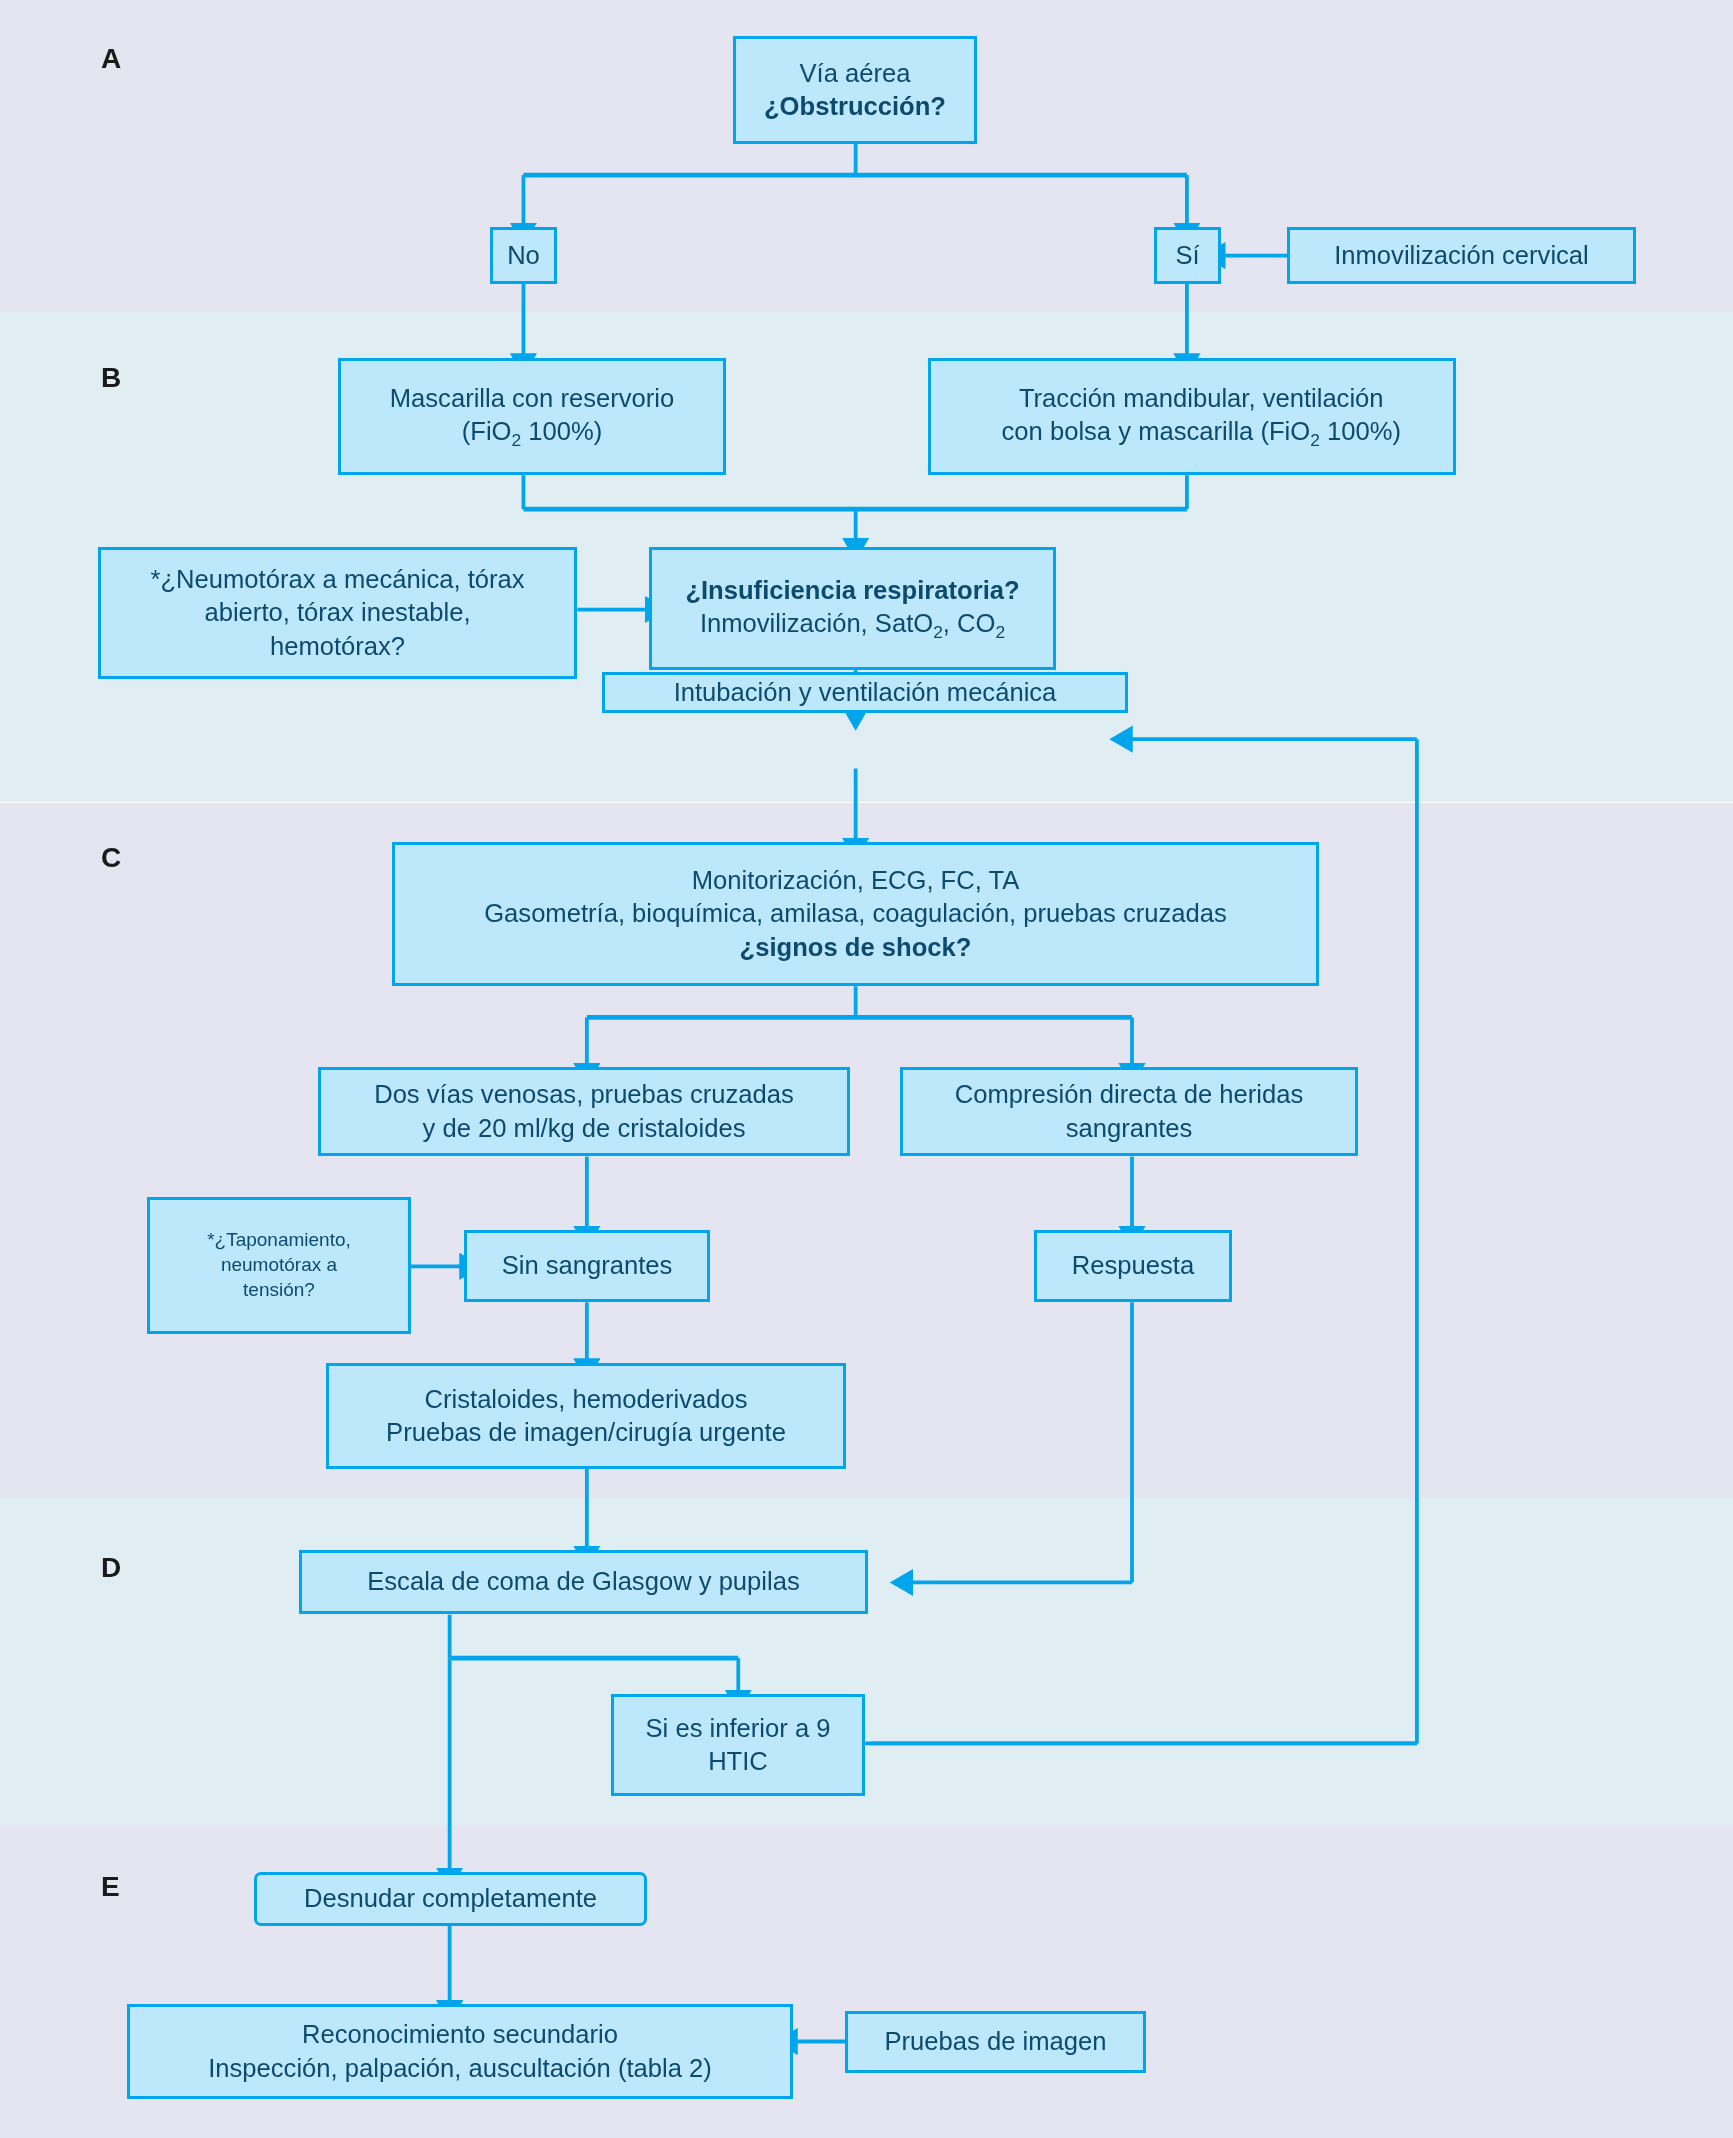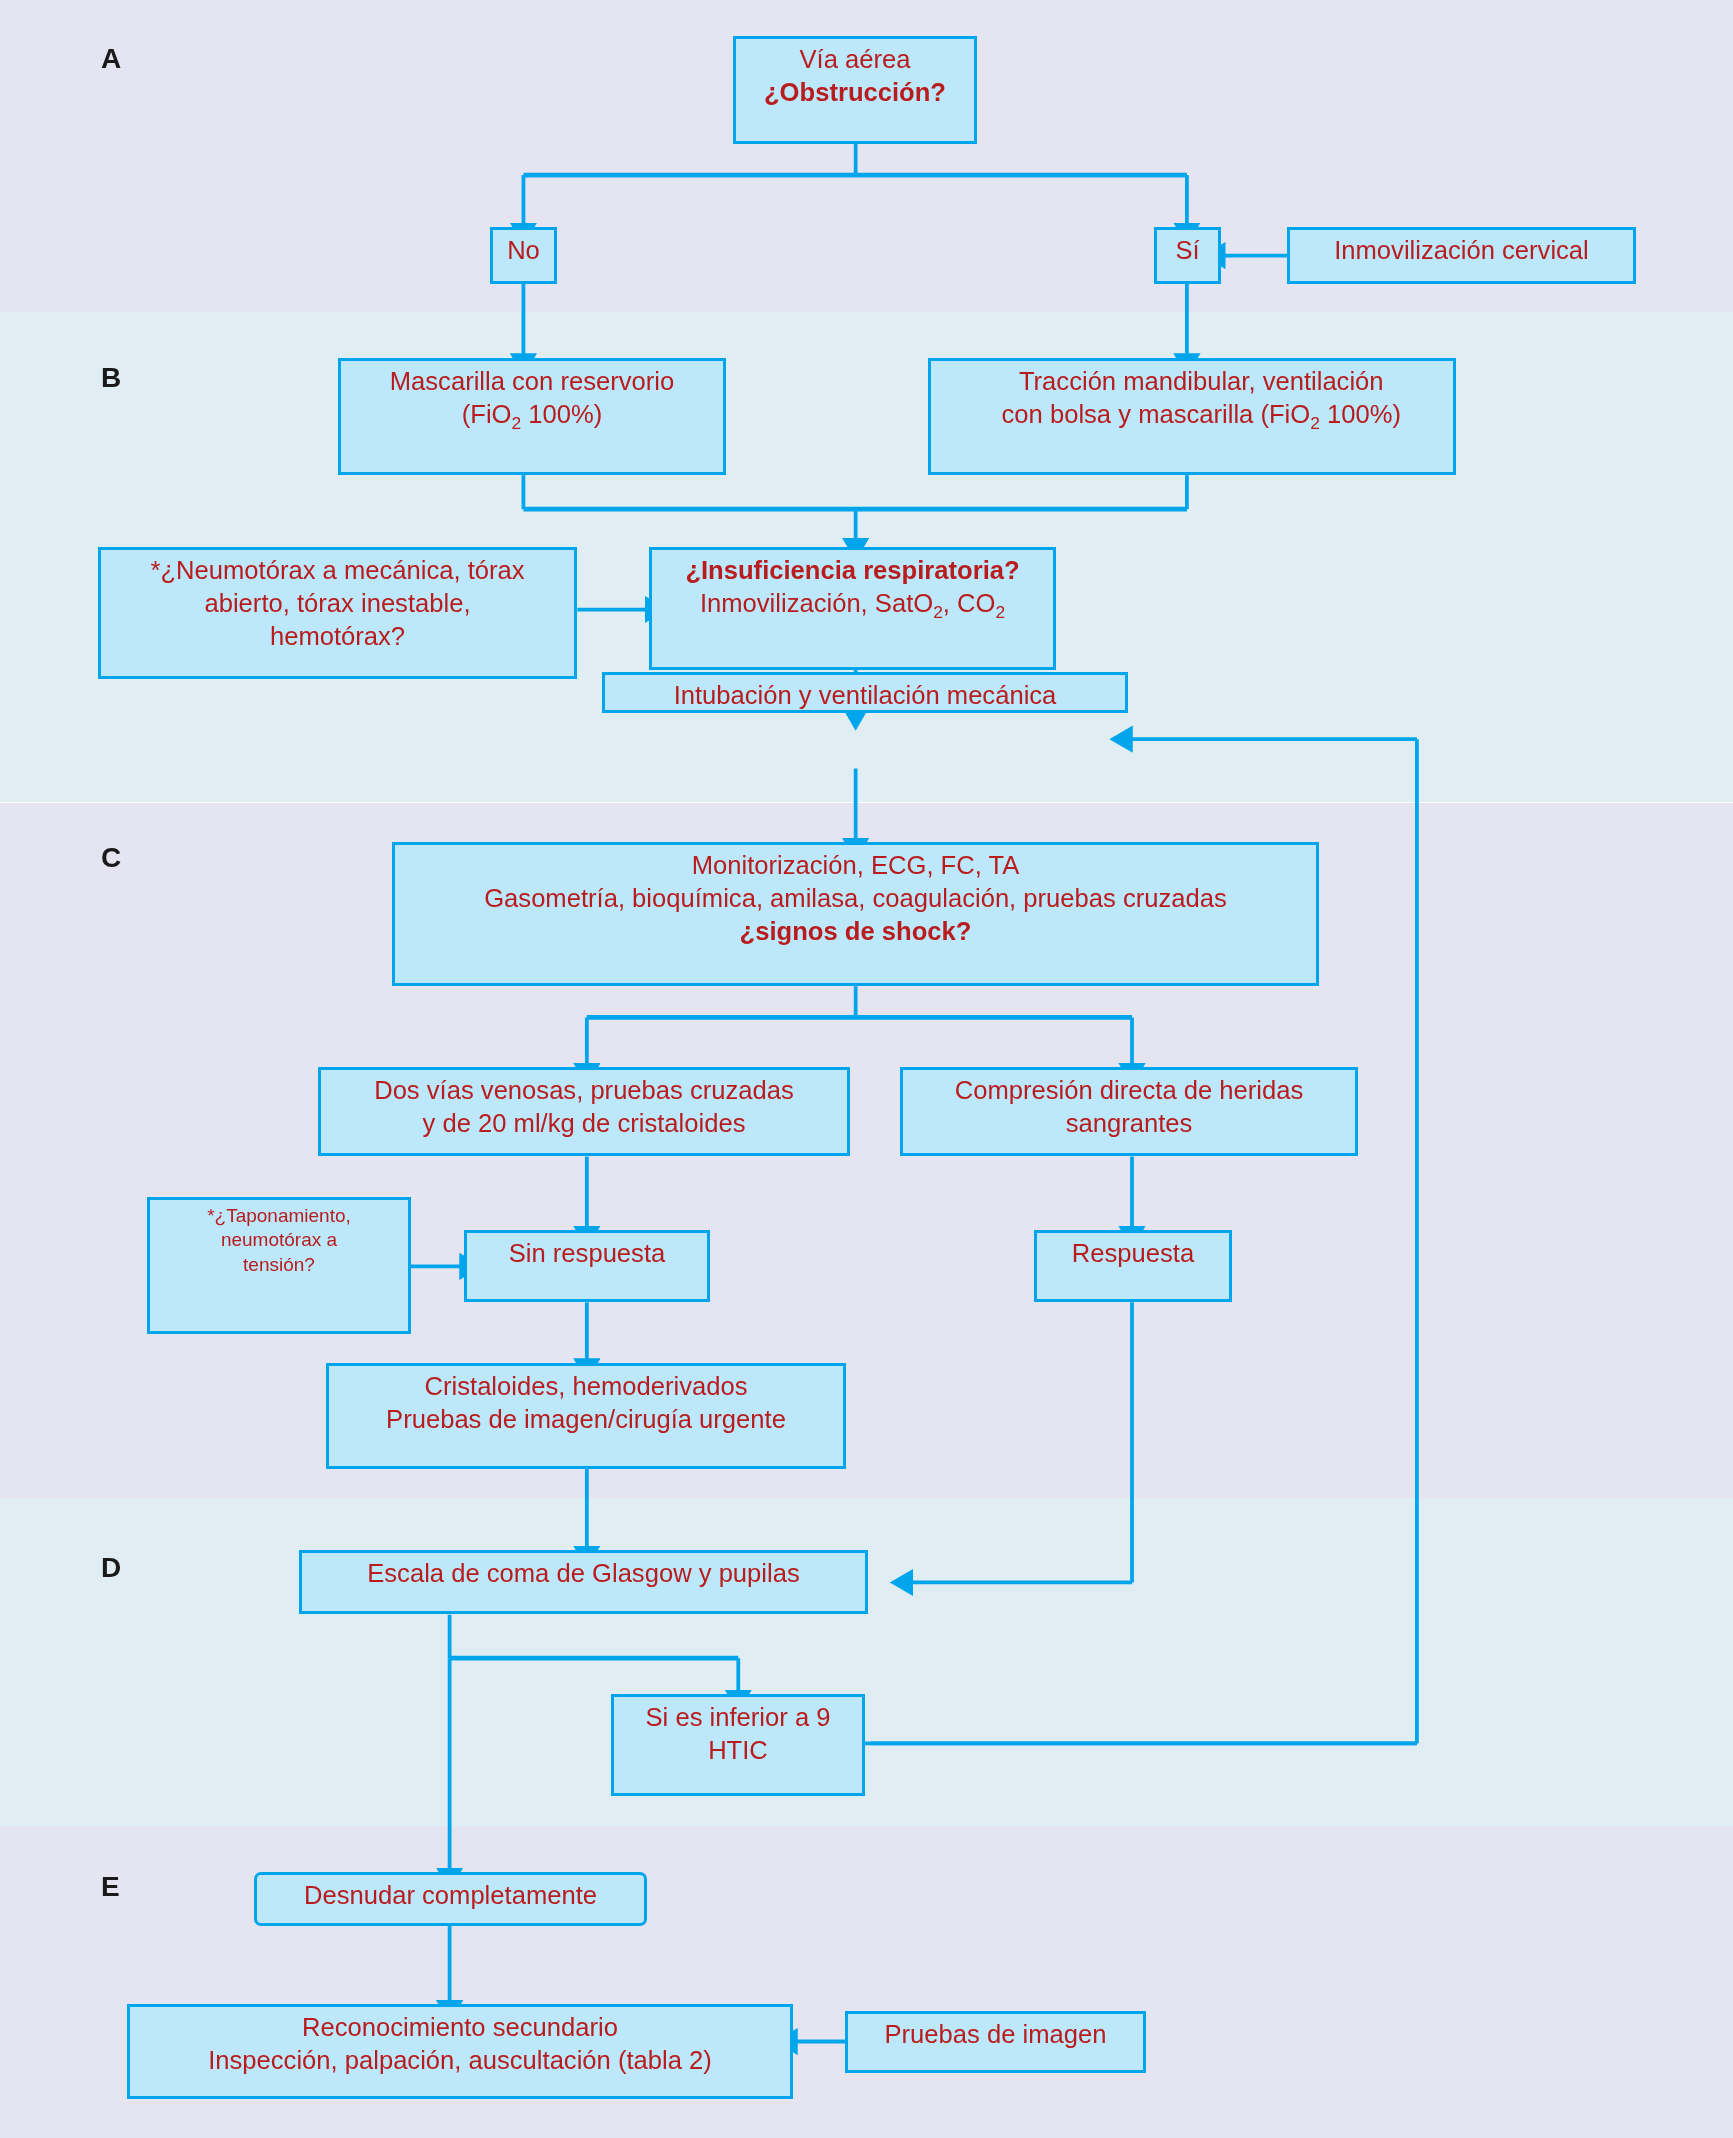--- a/index.html
+++ b/index.html
@@ -32,23 +32,24 @@
     height: 2139px;
     pointer-events: none;
   }
 
   .node {
     position: absolute;
     box-sizing: border-box;
     background: #bde7fb;
     border: 3.8px solid #00a5ec;
     display: flex;
+    align-items: center;
     justify-content: center;
     text-align: center;
-    color: #b91c1c;
+    color: #0c4a6e;
     font-size: 25.6px;
     line-height: 1.30;
     padding: 3.8px 9.5px;
   }
   .node .txt { display: block; width: 100%; }
 
   .sect-label {
     position: absolute;
     font-weight: bold;
     font-size: 28px;
@@ -214,21 +215,21 @@
 
   <div class="node" style="left:147px; top:1197px; width:264px; height:137px; font-size:19px;">
     <span class="txt">
       <span>*¿Taponamiento,</span><br>
       <span>neumotórax a</span><br>
       <span>tensión?</span>
     </span>
   </div>
 
   <div class="node" style="left:464px; top:1230px; width:246px; height:72px;">
-    <span class="txt">Sin respuesta</span>
+    <span class="txt">Sin sangrantes</span>
   </div>
 
   <div class="node" style="left:1034px; top:1230px; width:198px; height:72px;">
     <span class="txt">Respuesta</span>
   </div>
 
   <div class="node" style="left:326px; top:1363px; width:520px; height:106px;">
     <span class="txt">
       <span>Cristaloides, hemoderivados</span><br>
       <span>Pruebas de imagen/cirugía urgente</span>

